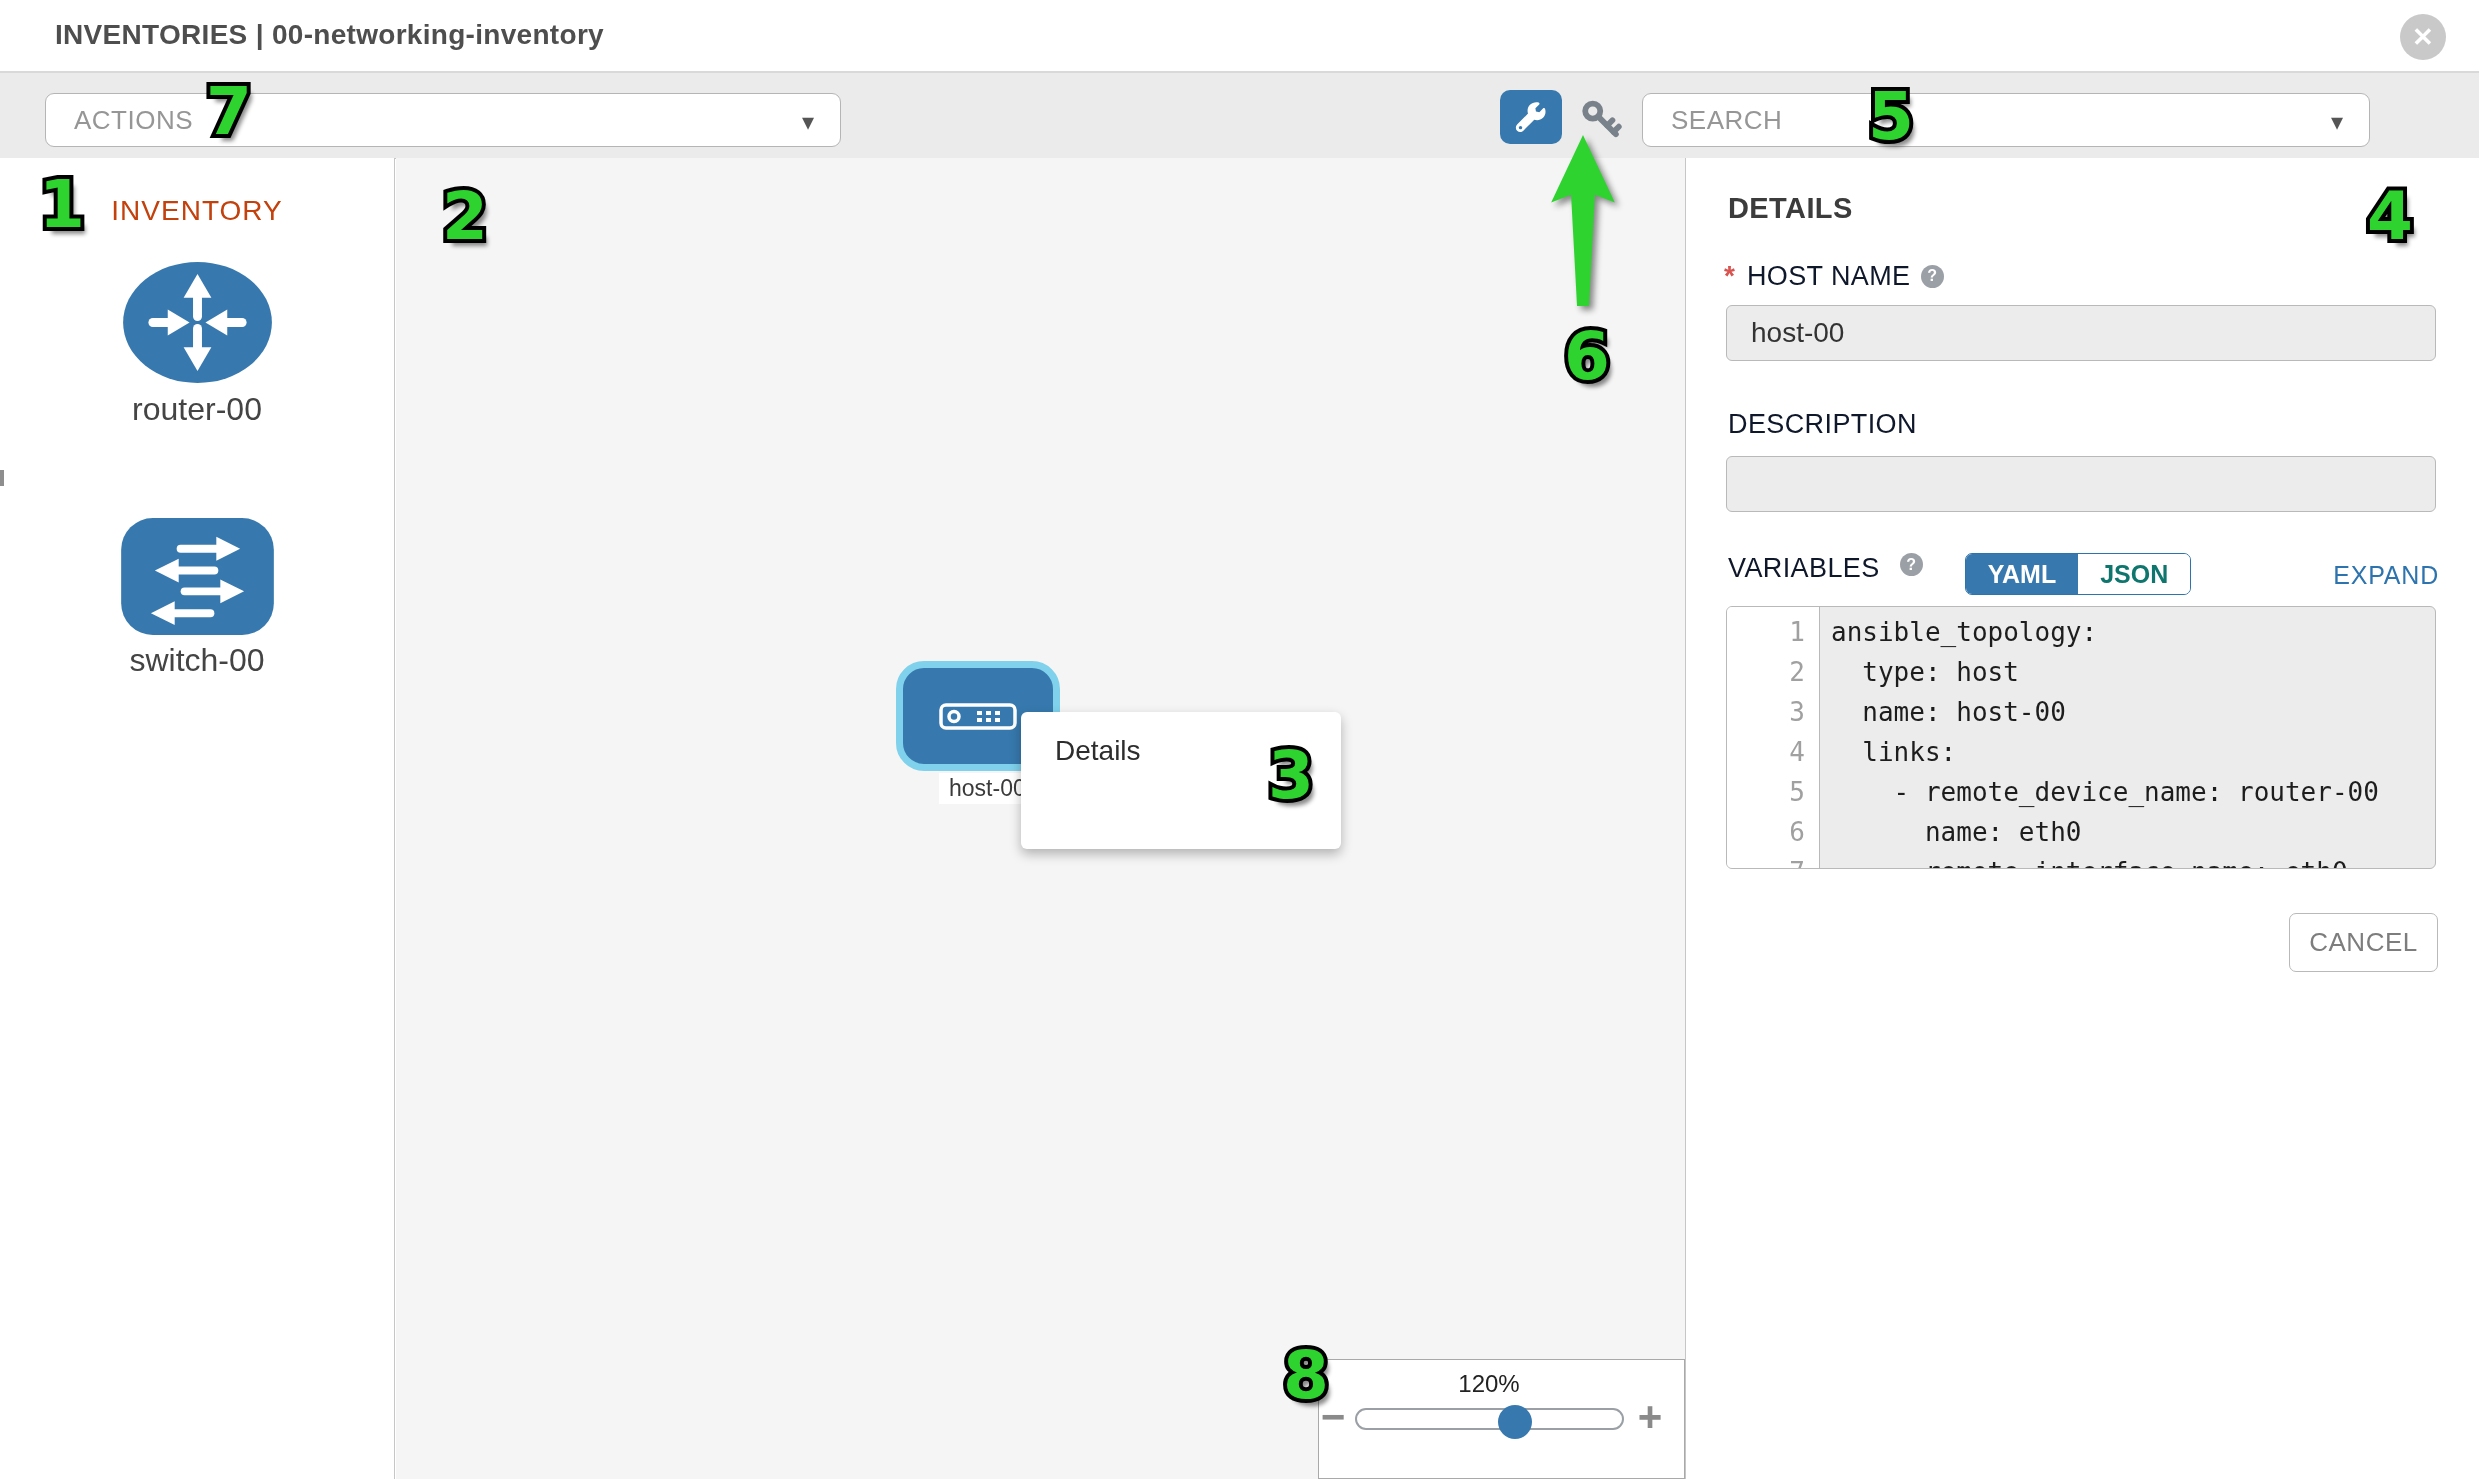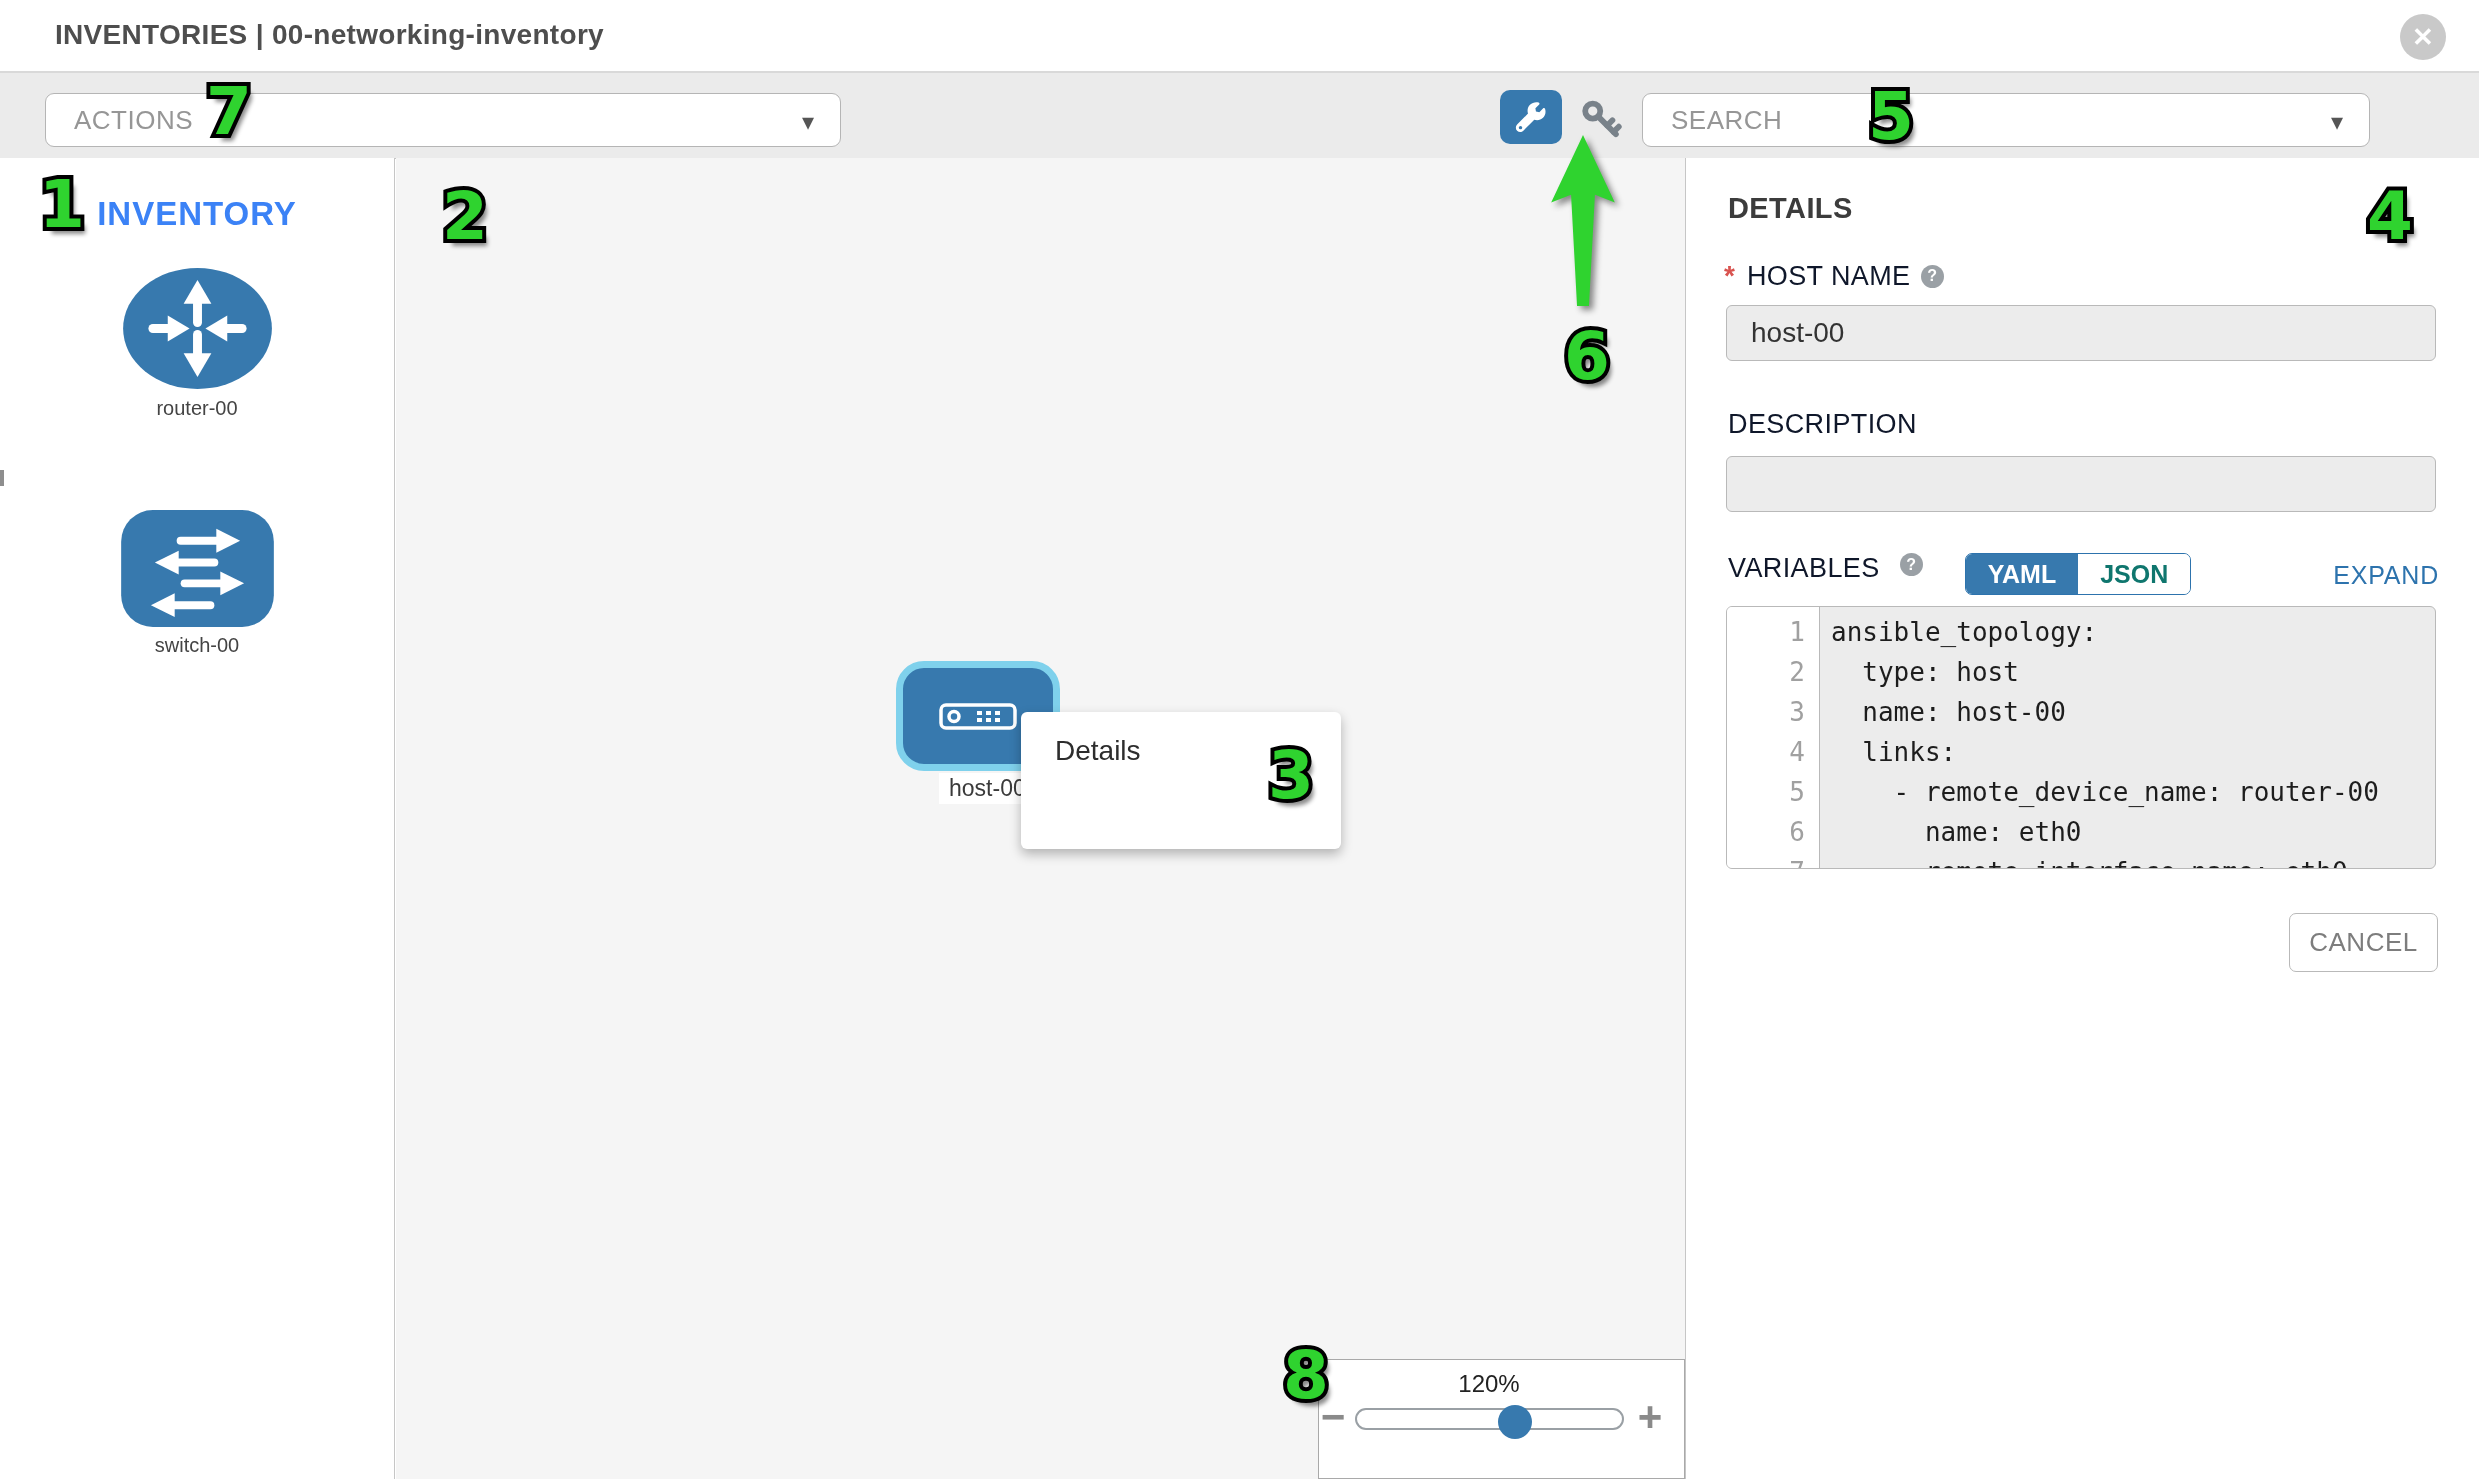--- a/index.html
+++ b/index.html
@@ -21,25 +21,25 @@
   .selectbox .caret{position:absolute;right:26px;top:14px;color:#555;font-size:24px;}
   #actions-select{left:45px;top:93px;width:796px;}
   #search-select{left:1642px;top:93px;width:728px;}
   #wrench-btn{left:1500px;top:90px;width:62px;height:54px;background:#3779ae;border-radius:10px;
               display:flex;align-items:center;justify-content:center;cursor:pointer;}
   #key-btn{left:1578px;top:96px;width:48px;height:44px;display:flex;align-items:center;justify-content:center;cursor:pointer;}
 
   
   #sidebar{left:0;top:158px;width:395px;height:1321px;background:#fff;border-right:1px solid #c6c6c6;
            display:flex;flex-direction:column;align-items:center;box-sizing:border-box;}
-  #inventory-title{margin-top:37px;font-size:33px;font-weight:bold;color:#3b82f6;letter-spacing:1px;}
+  #inventory-title{margin-top:37px;font-size:28px;font-weight:normal;color:#c2410c;letter-spacing:1px;}
   .palette-item{display:flex;flex-direction:column;align-items:center;cursor:grab;}
   #router-item{margin-top:34px;}
   #switch-item{margin-top:90px;}
-  .palette-label{margin-top:7px;font-size:20px;color:#444;}
+  .palette-label{margin-top:7px;font-size:32px;color:#444;}
   #sidebar-notch{left:0;top:470px;width:4px;height:16px;background:#8e8e8e;}
 
   
   #canvas{left:396px;top:158px;width:1290px;height:1321px;background:#f5f5f5;border-right:1px solid #c6c6c6;box-sizing:border-box;}
 
   
   #host-node{left:896px;top:661px;width:164px;height:110px;background:#3779ae;border:7px solid #7fd1ec;
              border-radius:28px;box-sizing:border-box;display:flex;align-items:center;justify-content:center;cursor:pointer;}
   #host-node-label{left:939px;top:773px;background:#fff;padding:2px 10px;font-size:23px;color:#3a3a3a;}
 

